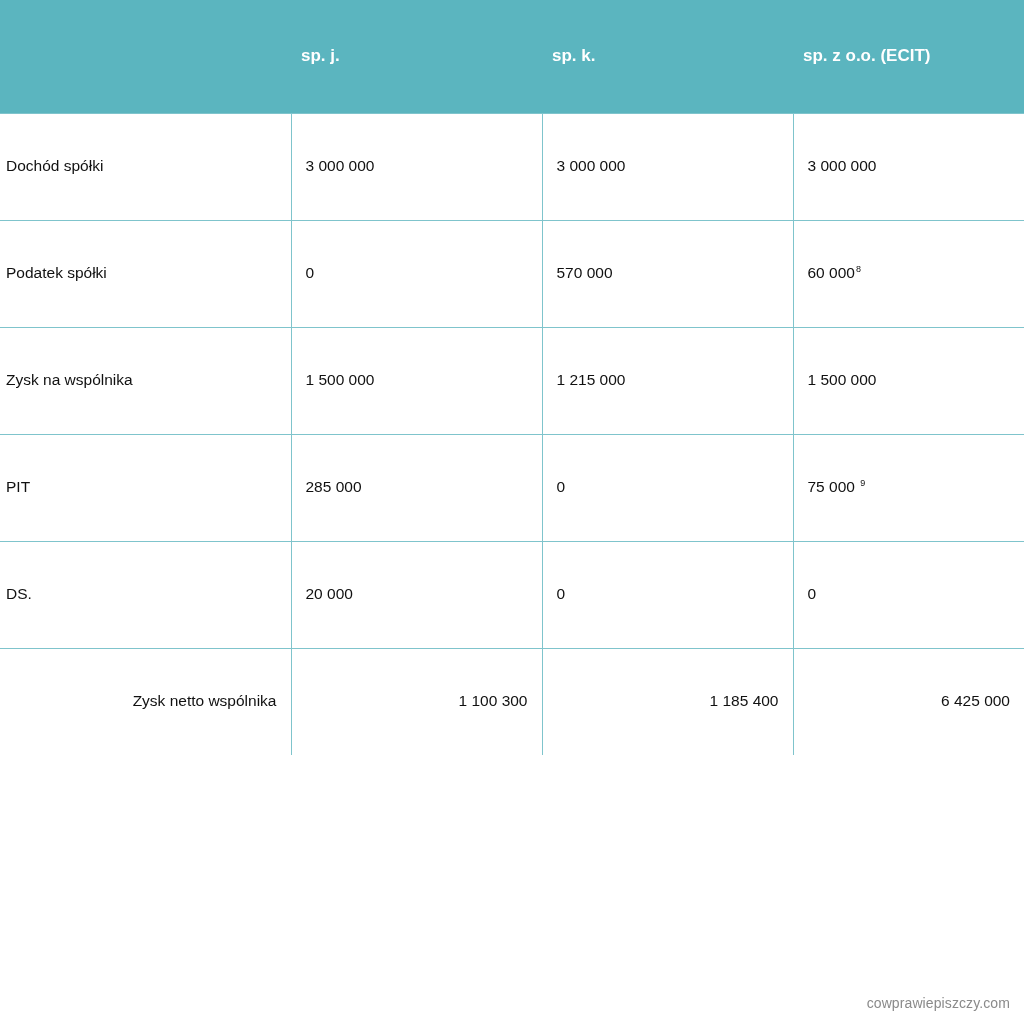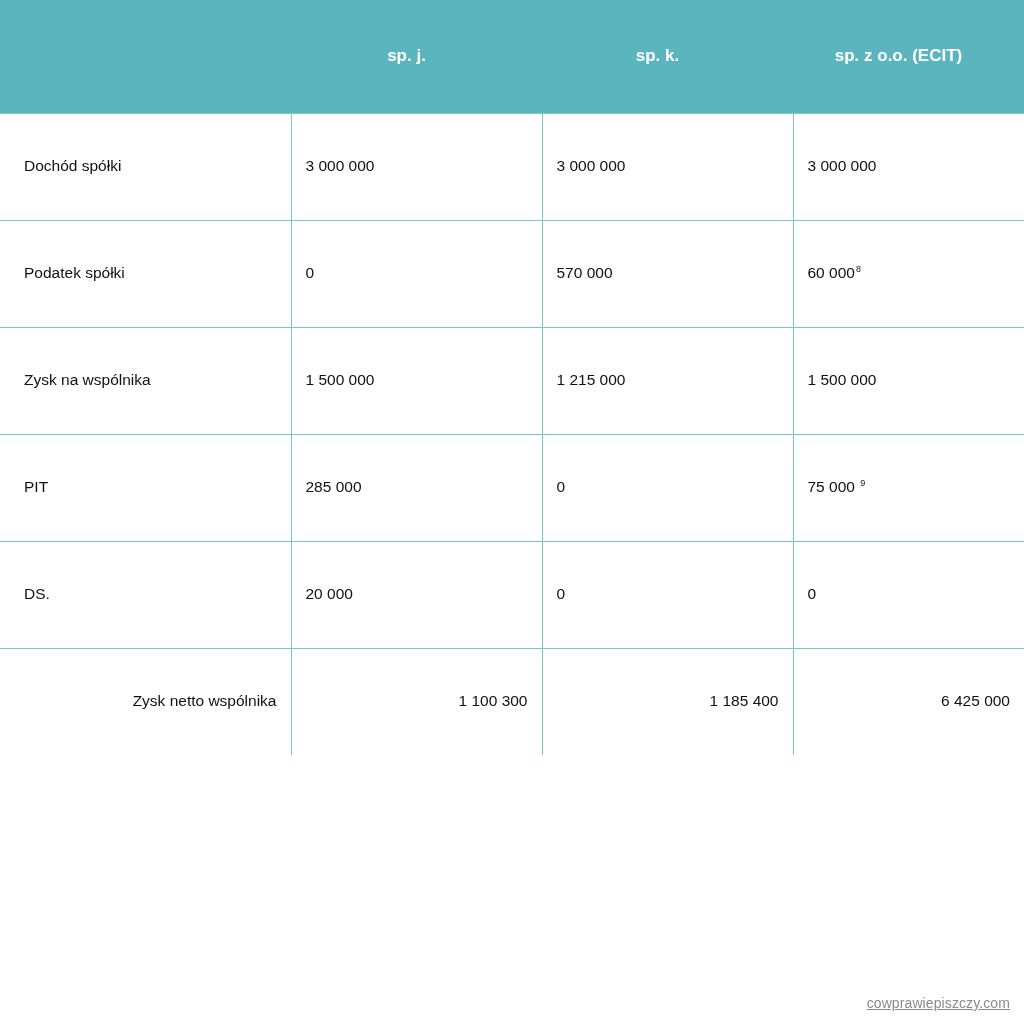--- a/index.html
+++ b/index.html
@@ -35,21 +35,21 @@
 
   thead tr {
     background: #5bb5bf;
     height: 113px;
   }
 
   thead th {
     color: #ffffff;
     font-size: 17px;
     font-weight: bold;
-    text-align: center;
+    text-align: left;
     padding: 0 30px 0 10px;
     vertical-align: middle;
     border: none;
   }
 
   thead th.corner {
     background: #5bb5bf;
   }
 
   tbody td {
@@ -57,21 +57,21 @@
     border: 1px solid #7fc4cc;
     font-size: 15.5px;
     color: #111111;
     vertical-align: middle;
     padding: 0 14px;
     background: #ffffff;
     line-height: 1.3;
   }
 
   tbody td.label {
-    padding-left: 24px;
+    padding-left: 6px;
   }
 
   tbody tr td:first-child {
     border-left: none;
   }
   tbody tr td:last-child {
     border-right: none;
   }
   tbody tr:last-child td {
     border-bottom: none;
@@ -91,21 +91,20 @@
     white-space: nowrap;
   }
 
   .footer {
     position: absolute;
     right: 14px;
     bottom: 8px;
     font-size: 14px;
     color: #8a8a8a;
     letter-spacing: 0.1px;
-    text-decoration: underline;
   }
 </style>
 </head>
 <body>
 
 <div class="page">
 
   <table class="comparison">
     <colgroup>
       <col class="c0">

